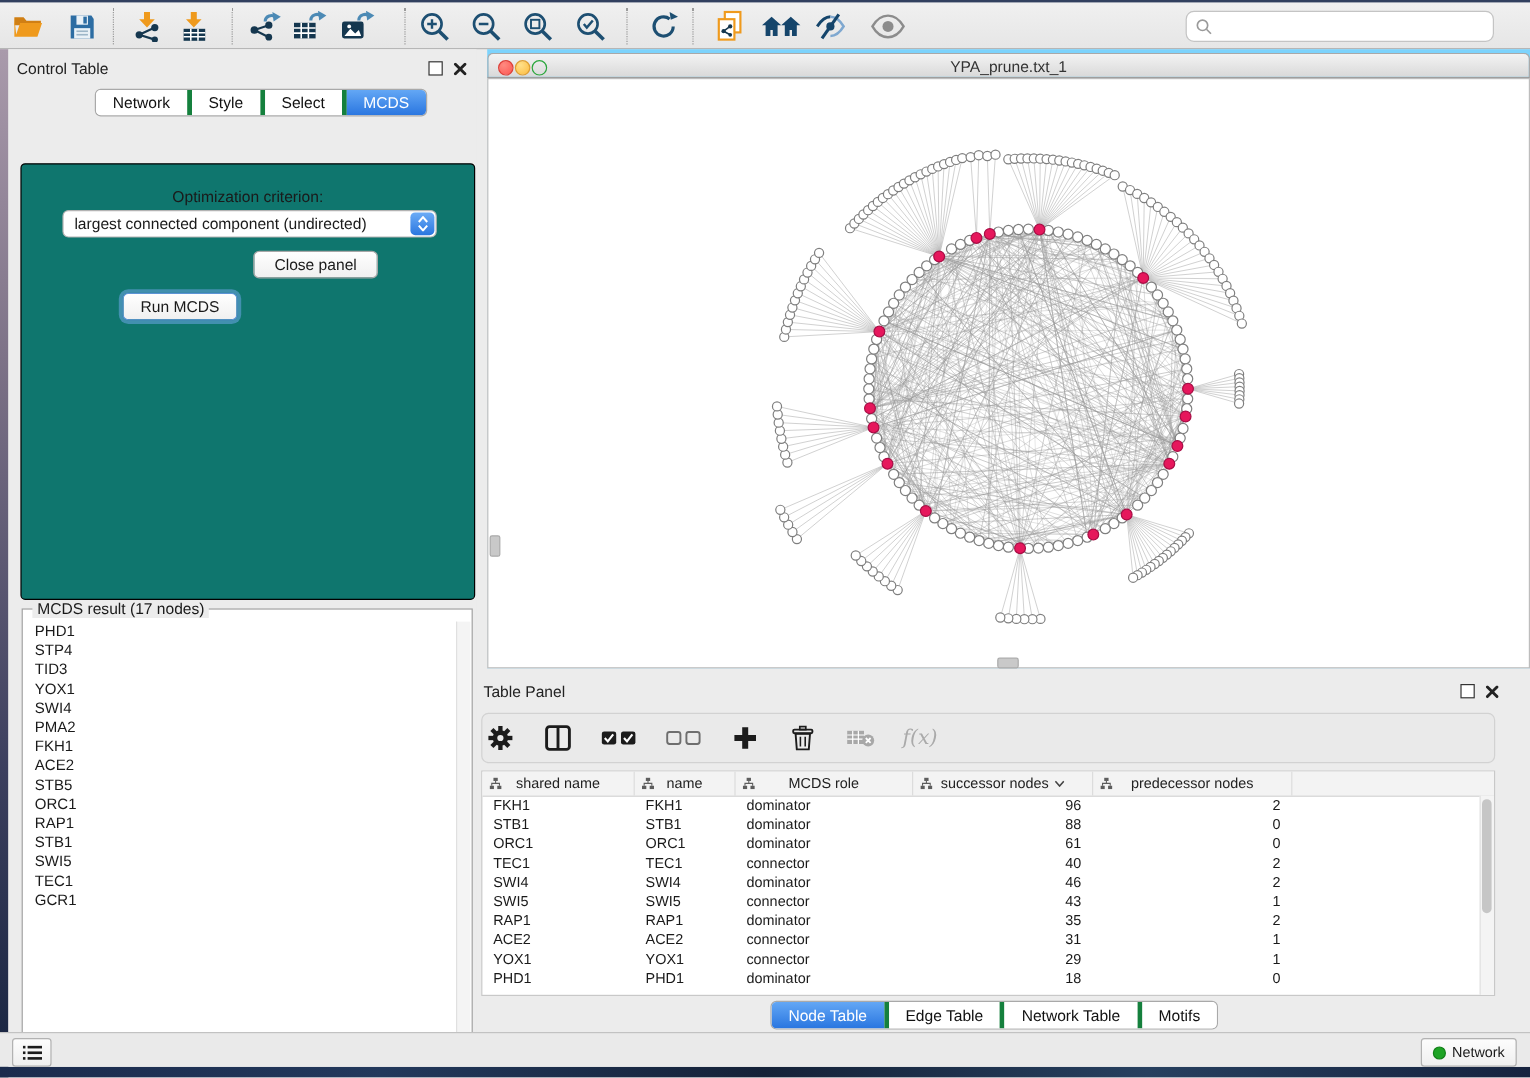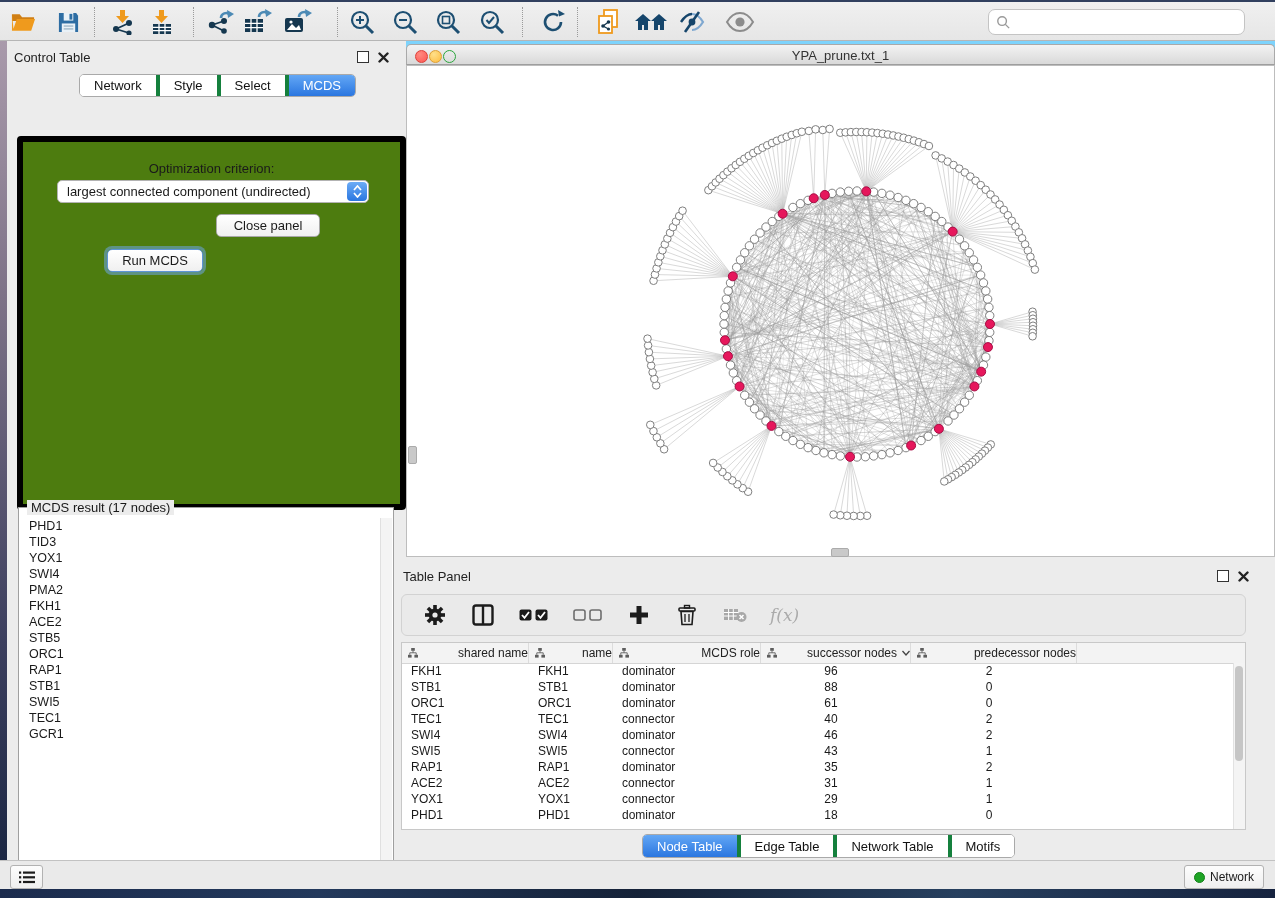--- a/index.html
+++ b/index.html
@@ -22,21 +22,21 @@
   
   #control-panel{left:7px;top:41px;width:390px;height:819px;background:#ececec;}
   .panel-title{font-size:13px;color:#222;}
   .wbtns{position:absolute;display:flex;gap:9px;align-items:center;}
   .float-ico{width:10px;height:10px;border:1.6px solid #333;background:#fff;display:inline-block;}
   .tabs-seg{display:flex;position:absolute;height:21px;border:1px solid #a9a9a9;border-radius:5px;overflow:hidden;background:#fff;}
   .seg-tab{display:flex;align-items:center;justify-content:center;font-size:13px;background:#fff;color:#111;
            border-right:4px solid #15803d;padding:0 14px;white-space:nowrap;}
   .seg-tab:last-child{border-right:none;}
   .seg-tab.active{background:linear-gradient(#63a7f5,#2a76e0);color:#fff;}
-  #cp-inner{left:10px;top:95px;width:377px;height:362px;background:#4d7c0f;border:6px solid #000000;border-radius:4px;text-decoration:underline;}
+  #cp-inner{left:10px;top:95px;width:377px;height:362px;background:#0f766e;border:1px solid #000000;border-radius:4px;text-decoration:underline;}
   #opt-label{left:0;top:19px;width:100%;text-align:center;font-size:13px;}
   #criterion-select{left:34px;top:38px;width:312px;height:23px;background:#fff;border:1px solid #b3b3b3;border-radius:5px;
         box-sizing:border-box;display:flex;align-items:center;font-size:13px;padding-left:9px;}
   #criterion-stepper{position:absolute;right:1px;top:1px;width:20px;height:19px;border-radius:4px;
         background:linear-gradient(#6cacf6,#2a76e0);display:flex;flex-direction:column;align-items:center;justify-content:center;gap:1px;}
   .btn{position:absolute;height:23px;background:linear-gradient(#ffffff,#f0f0f0);border:1px solid #a8a8a8;border-radius:5px;
        font-size:13px;display:flex;align-items:center;justify-content:center;box-sizing:border-box;}
   #run-btn{left:84px;top:72px;width:96px;border-color:#5d94d6;box-shadow:0 0 0 3px rgba(110,165,230,.55);margin-top:35px;}
   #closepanel-btn{left:193px;top:72px;width:104px;}
   
@@ -49,32 +49,32 @@
   #net-window{left:406px;top:41px;width:1016px;height:516px;background:#7dd3fc;}
   #net-titlebar{left:0;top:3px;width:869px;height:21px;background:linear-gradient(#f3f3f3,#d9d9d9);
         border:1px solid #a9a9a9;border-bottom:1px solid #9e9e9e;box-sizing:border-box;border-radius:5px 5px 0 0;}
   .tl{position:absolute;top:5px;width:11px;height:11px;border-radius:50%;}
   #net-title{position:absolute;left:0;top:3px;width:100%;text-align:center;font-size:13px;color:#333;}
   #net-canvas{left:0;top:24px;width:869px;height:492px;background:#fff;border:1px solid #bdbdbd;box-sizing:border-box;}
   .mini-thumb{position:absolute;background:#c9c9c9;border:1px solid #ababab;border-radius:2px;}
   
   #table-panel{left:389px;top:563px;width:869px;height:297px;}
   #tp-toolbar{left:12px;top:31px;width:845px;height:42px;background:#eaeaea;border:1px solid #d2d2d2;border-radius:6px;
-       display:flex;align-items:center;box-sizing:border-box;padding-left:20px;gap:22px;}
+       display:flex;align-items:center;box-sizing:border-box;padding-left:2px;gap:22px;}
   .tp-ico{display:flex;align-items:center;justify-content:center;width:26px;height:26px;}
   #fx-label{font:italic 17px "DejaVu Serif",serif;color:#aaa;}
   #node-table{left:12px;top:79px;width:845px;height:188px;background:#fff;border:1px solid #c8c8c8;box-sizing:border-box;}
   #thead{position:absolute;left:0;top:0;right:0;height:20px;background:#f3f3f3;border-bottom:1px solid #d5d5d5;display:flex;}
-  .th{position:relative;display:flex;align-items:center;justify-content:flex-end;font-size:12px;color:#222;
+  .th{position:relative;display:flex;align-items:center;justify-content:center;font-size:12px;color:#222;
       border-right:1px solid #dcdcdc;box-sizing:border-box;height:20px;}
   .th .tree{position:absolute;left:6px;top:5px;}
   #tbody{position:absolute;left:0;top:20px;right:11px;bottom:0;overflow:hidden;}
   .tr{display:flex;height:16px;align-items:center;}
   .td{font-size:12px;box-sizing:border-box;white-space:nowrap;}
-  .td.num{text-align:center;padding-right:10px;}
+  .td.num{text-align:right;padding-right:10px;}
   .td.txt{padding-left:9px;}
   #tbl-scroll{position:absolute;right:0;top:20px;width:11px;bottom:0;background:#f4f4f4;border-left:1px solid #e2e2e2;}
   #tbl-thumb{position:absolute;left:1px;top:3px;width:8px;height:95px;background:#c6c6c6;border-radius:4px;}
   #bottom-tabs{position:absolute;left:253px;top:271px;height:22px;}
   
   #statusbar{left:0;top:860px;width:1275px;height:29px;background:#eaeaea;border-top:1px solid #c2c2c2;box-sizing:border-box;}
   #list-btn{position:absolute;left:10px;top:4px;width:31px;height:22px;background:linear-gradient(#fdfdfd,#efefef);
       border:1px solid #b2b2b2;border-radius:3px;display:flex;align-items:center;justify-content:center;}
   #memory-btn{position:absolute;right:11px;top:4px;height:22px;background:linear-gradient(#fdfdfd,#efefef);
       border:1px solid #b2b2b2;border-radius:3px;display:flex;align-items:center;gap:5px;padding:0 9px;font-size:12px;}
@@ -258,20 +258,21 @@
           </svg>
       </span>
     </div>
     <div class="btn" id="run-btn">Run MCDS</div>
     <div class="btn" id="closepanel-btn">Close panel</div>
   </div>
   <div id="result-box" class="abs">
     <div id="result-legend">MCDS result (17 nodes)</div>
     <div id="result-list">
         <div>PHD1</div>
+        <div>STP4</div>
         <div>TID3</div>
         <div>YOX1</div>
         <div>SWI4</div>
         <div>PMA2</div>
         <div>FKH1</div>
         <div>ACE2</div>
         <div>STB5</div>
         <div>ORC1</div>
         <div>RAP1</div>
         <div>STB1</div>

